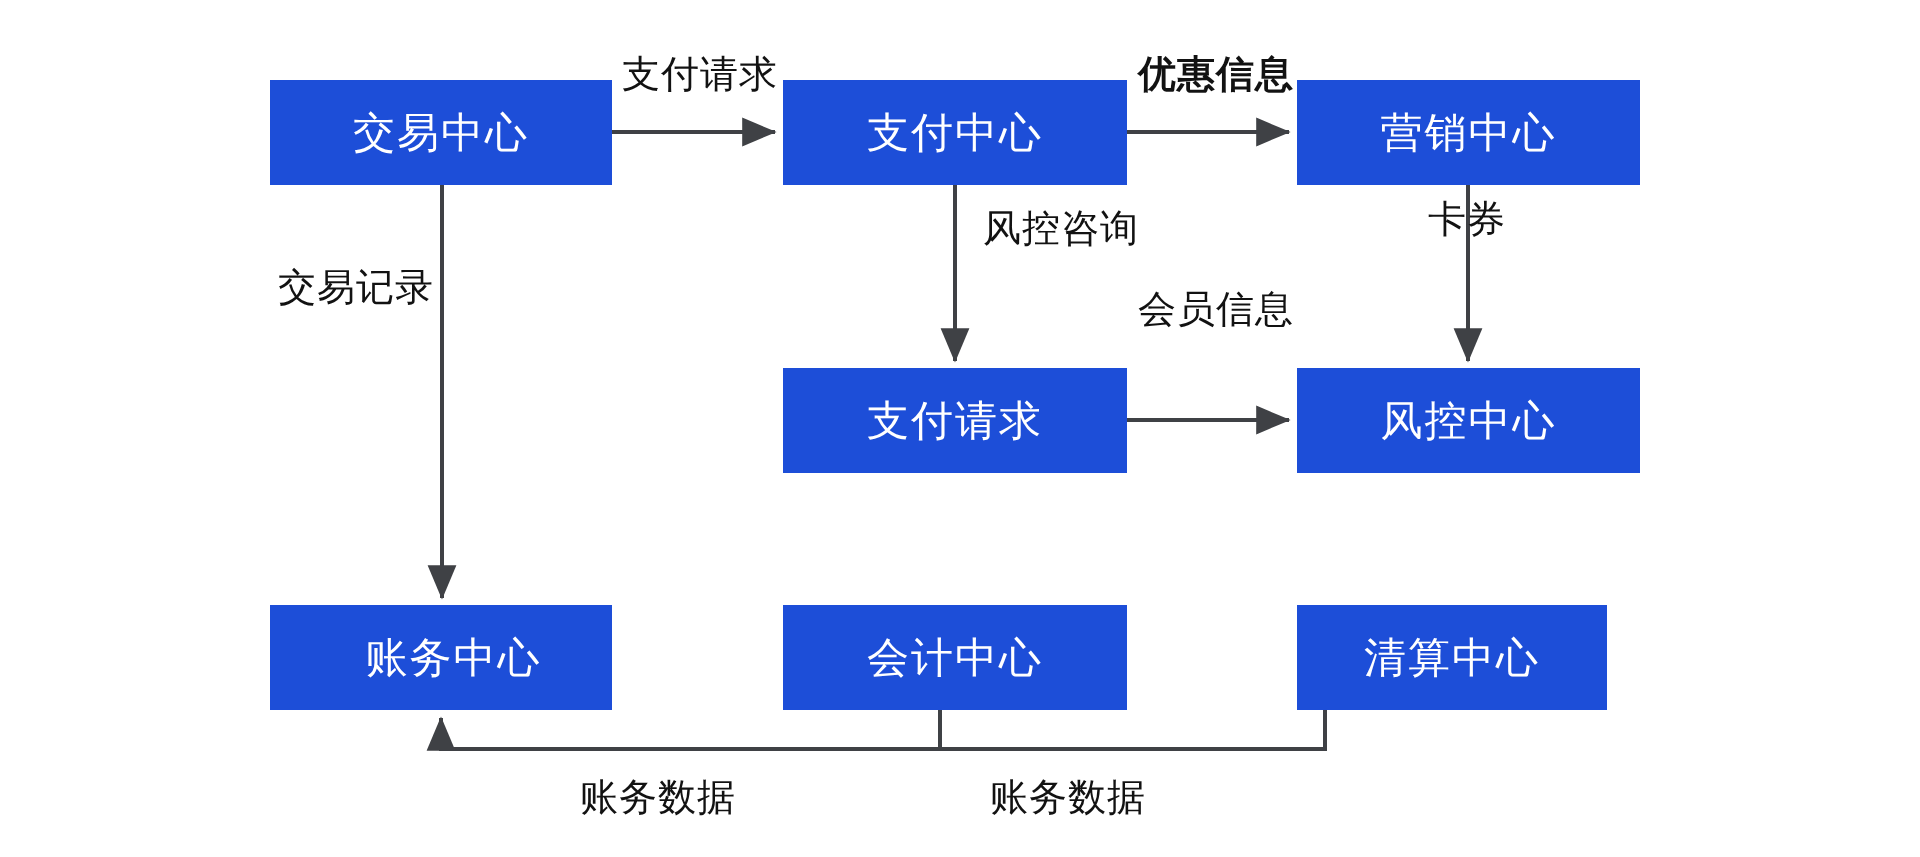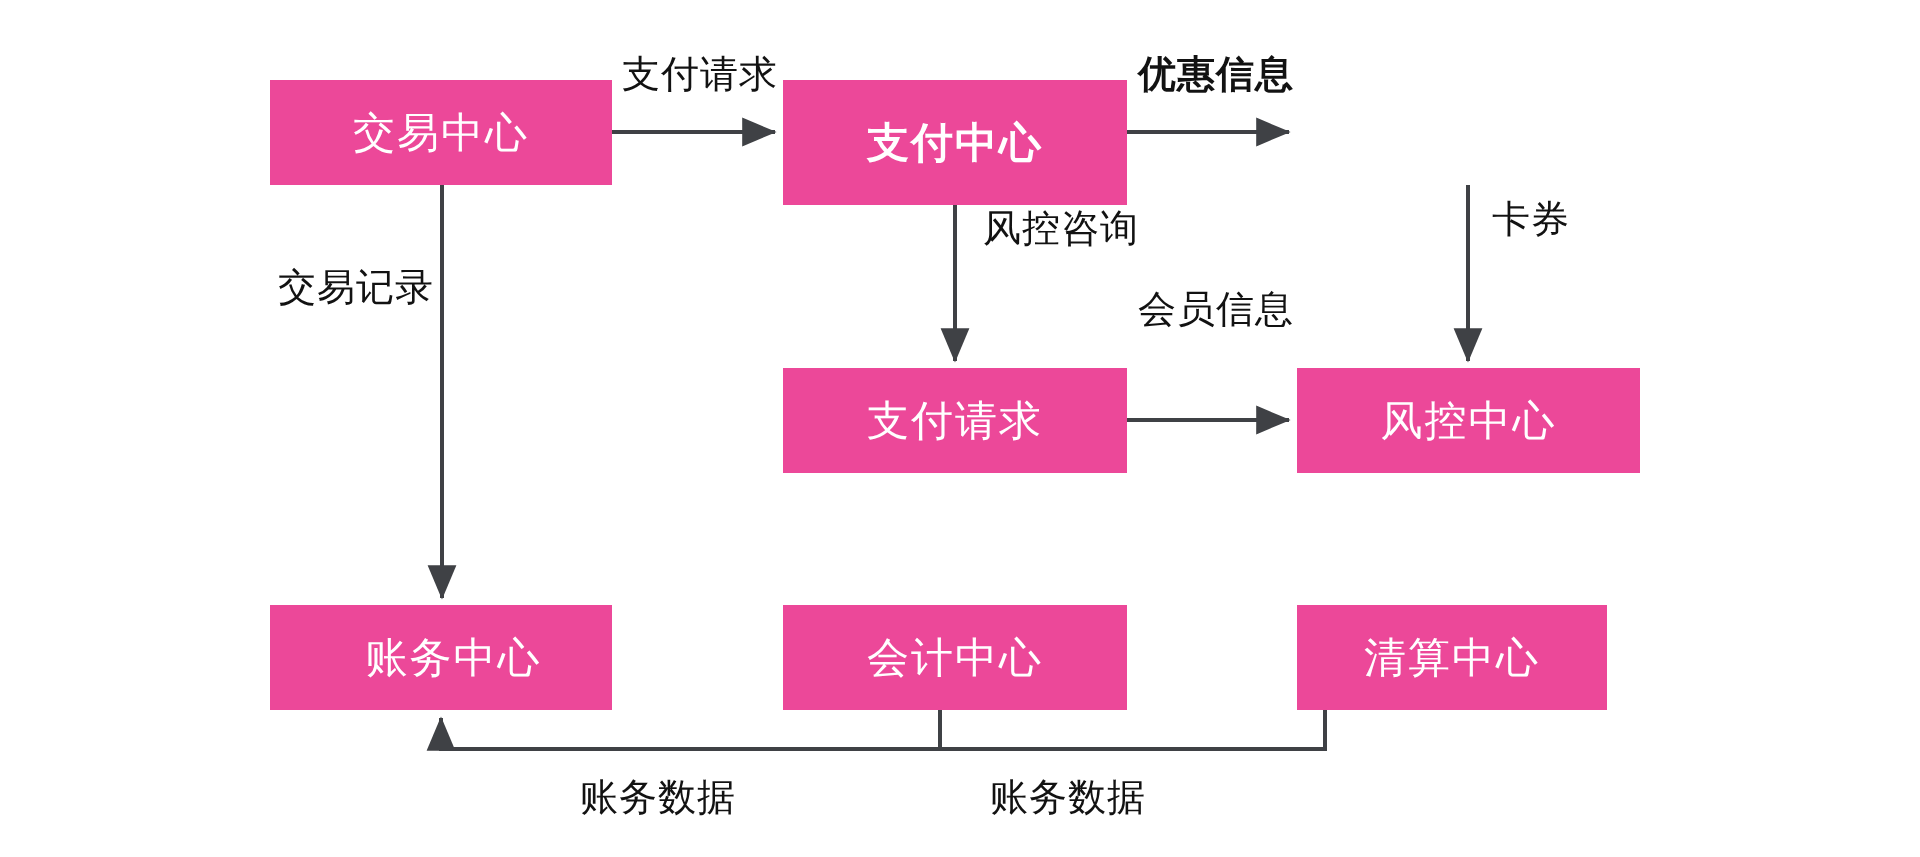--- a/index.html
+++ b/index.html
@@ -16,21 +16,21 @@
     width: 1920px;
     height: 857px;
     background: #ffffff;
     overflow: hidden;
   }
   .node {
     position: absolute;
     display: flex;
     align-items: center;
     justify-content: center;
-    background: #ec4899;
+    background: #1d4ed8;
     color: #ffffff;
     font-size: 42px;
     font-weight: 400;
     letter-spacing: 2px;
     line-height: 1;
     box-sizing: border-box;
     user-select: none;
   }
   .edge-label {
     position: absolute;
@@ -86,24 +86,27 @@
 
     <path class="wire" marker-end="url(#arrowhead)" d="M 940 710 L 940 749 L 441 749 L 441 718"></path>
 
     <path class="wire" d="M 1325 710 L 1325 749 L 441 749"></path>
   </svg>
 
   <div class="node" style="left:270px; top:80px; width:342px; height:105px;">
     <span>交易中心</span>
   </div>
 
-  <div class="node" style="left:783px; top:80px; width:344px; height:125px;font-weight:bold;">
+  <div class="node" style="left:783px; top:80px; width:344px; height:105px;">
     <span>支付中心</span>
   </div>
 
+  <div class="node" style="left:1297px; top:80px; width:343px; height:105px;">
+    <span>营销中心</span>
+  </div>
 
   <div class="node" style="left:783px; top:368px; width:344px; height:105px;">
     <span>支付请求</span>
   </div>
 
   <div class="node" style="left:1297px; top:368px; width:343px; height:105px;">
     <span>风控中心</span>
   </div>
 
   <div class="node" style="left:270px; top:605px; width:342px; height:105px;padding-left:25px;">
@@ -117,21 +120,21 @@
   <div class="node" style="left:1297px; top:605px; width:310px; height:105px;">
     <span>清算中心</span>
   </div>
 
   <div class="edge-label" style="left:622px; top:55px;">支付请求</div>
 
   <div class="edge-label" style="left:1138px; top:55px;font-weight:bold;">优惠信息</div>
 
   <div class="edge-label" style="left:983px; top:209px;">风控咨询</div>
 
-  <div class="edge-label" style="left:1492px; top:200px;">卡券</div>
+  <div class="edge-label" style="left:1428px; top:200px;">卡券</div>
 
   <div class="edge-label" style="left:1138px; top:290px;">会员信息</div>
 
   <div class="edge-label" style="left:278px; top:268px;">交易记录</div>
 
   <div class="edge-label center" style="left:658px; top:778px;">账务数据</div>
 
   <div class="edge-label center" style="left:1068px; top:778px;">账务数据</div>
 
 </div>

